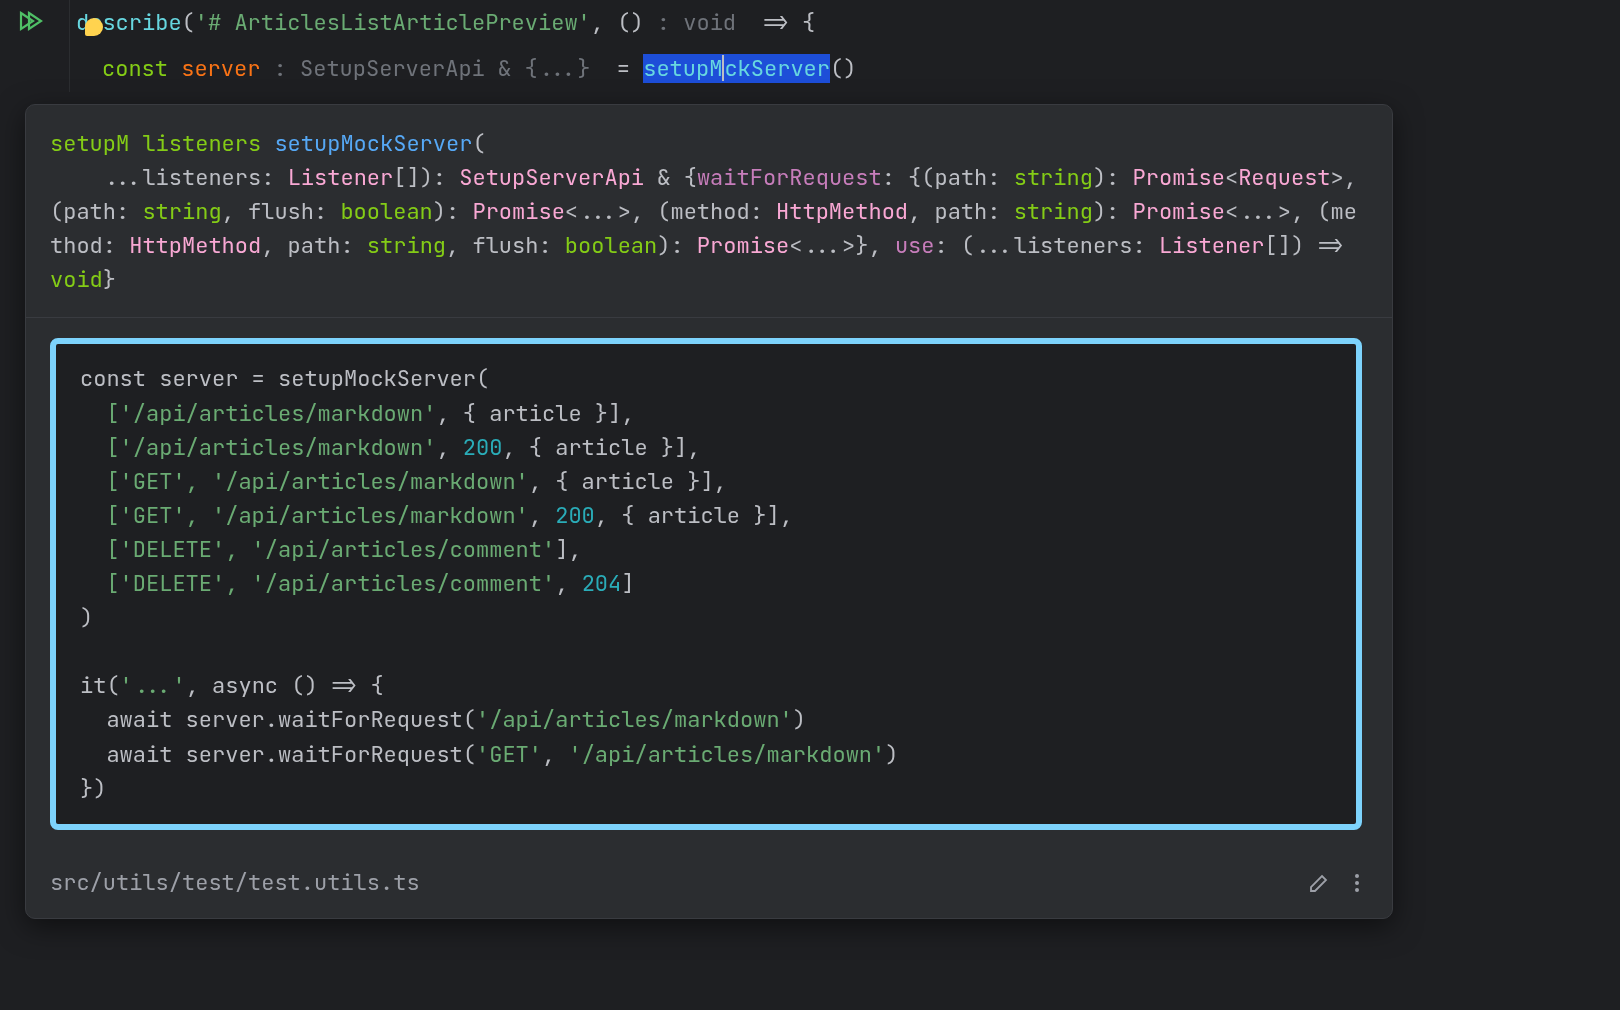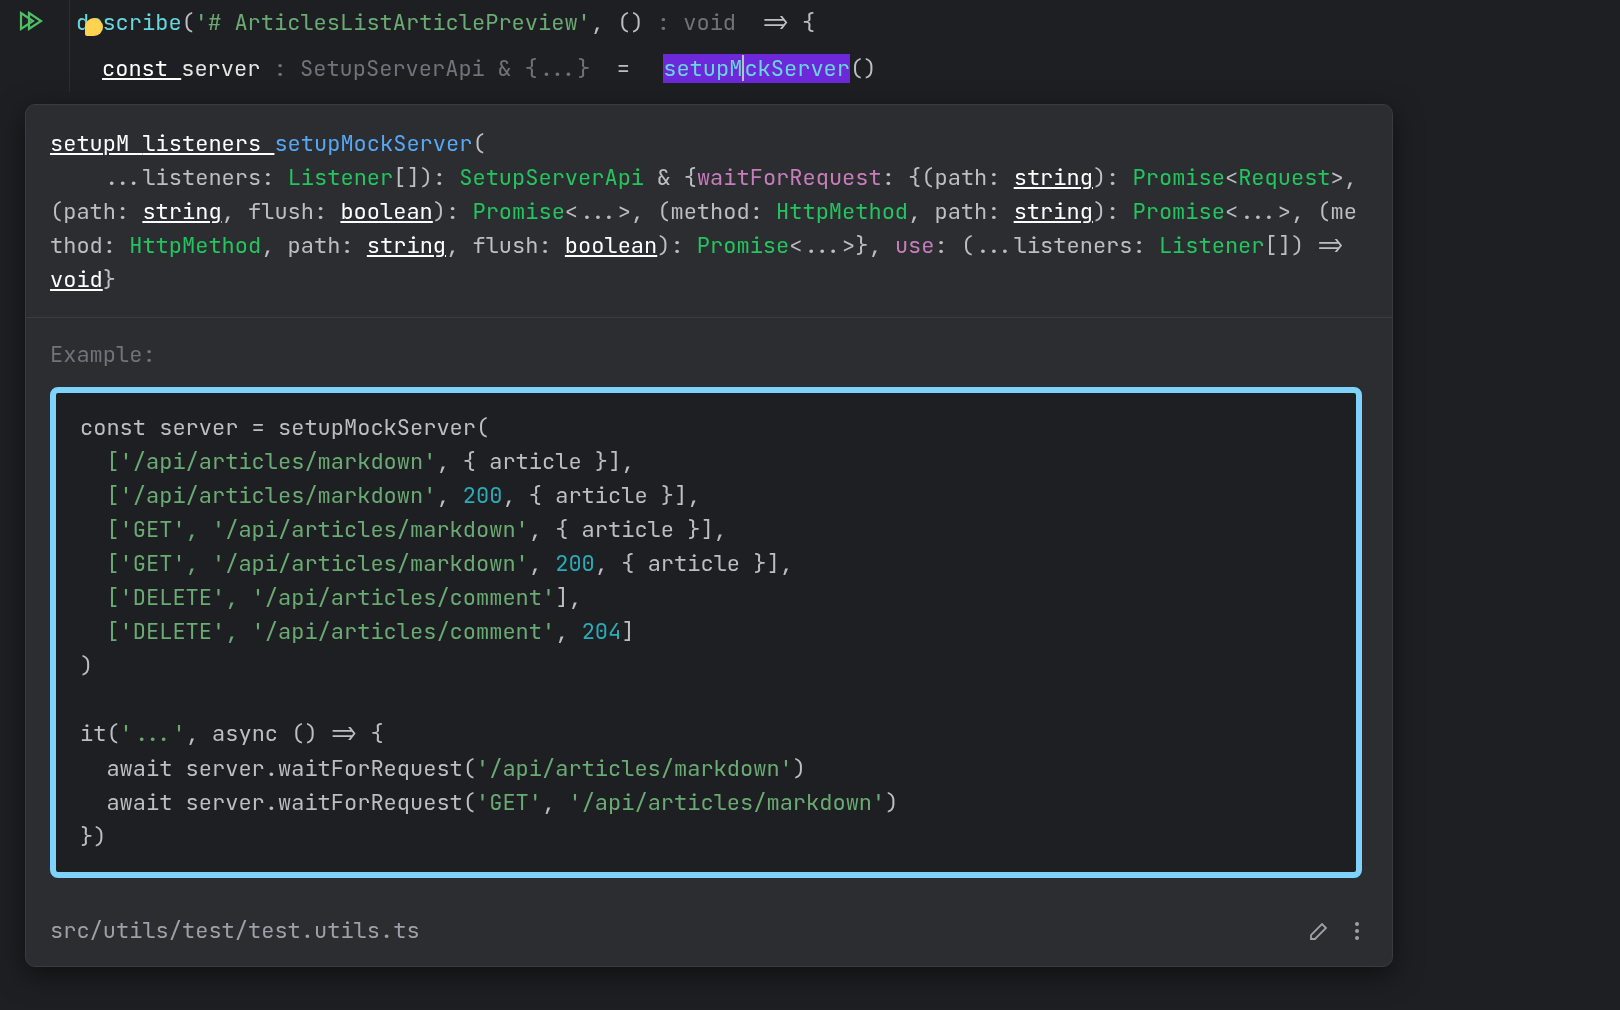--- a/index.html
+++ b/index.html
@@ -7,32 +7,32 @@
       font-family:'JetBrains Mono','Fira Code','Consolas','Menlo',monospace; color:#BCBEC4; font-size:22px; }
 
     .editor-row { display:flex; align-items:center; }
     .gutter { width:70px; flex:0 0 70px; position:relative; border-right:1px solid #2b2d30; height:46px; }
     .run-icon { position:absolute; left:18px; top:50%; transform:translateY(-50%); }
     .run-icon svg { display:block; }
     .bulb { position:absolute; left:85px; top:18px; width:18px; height:18px; background:#ffd34f;
       border-radius:50% 50% 50% 2px; transform:rotate(0deg); }
     .line-content { padding-left:6px; white-space:pre; line-height:46px; height:46px; }
 
-    .c-key   { color:#ffffff;text-decoration:underline; }
-    .c-id    { color:#e5e5e5; }
+    .c-key   { color:#84cc16; }
+    .c-id    { color:#f97316; }
     .c-str   { color:#6AAB73; }
     .c-num   { color:#2AACB8; }
-    .c-type  { color:#22c55e; }
+    .c-type  { color:#f9a8d4; }
     .c-call  { color:#67D7E0; }
     .c-hint  { color:#6f737a; }
     .c-funcdef { color:#56A8F5; }
     .c-prop  { color:#C77DBB; }
 
     .caret { display:inline-block; width:2px; height:26px; background:#BCBEC4; vertical-align:-5px; }
-    .hover-underline { background:#6d28d9;margin-left:20px; }
+    .hover-underline { background:#1d4ed8; }
 
     .popup { position:absolute; left:25px; top:104px; width:1368px; background:#2b2d30;
       border:1px solid #393b40; border-radius:10px; box-shadow:0 8px 28px rgba(0,0,0,.5);
       padding:22px 24px 0 24px; line-height:1.55; }
     .sig-block { white-space:pre-wrap; word-break:break-all; font-size:22px; }
     .hr { border:none; border-top:1px solid #393b40; margin:20px -24px 20px -24px; }
     .desc { color:#BCBEC4; font-size:22px; }
     .example-label { color:#6f737a; margin-top:14px; font-size:22px; }
     .codebox { background:#1e1f22; border:6px solid #7dd3fc; border-radius:8px;
       margin:14px 6px 22px 0; padding:18px 24px; white-space:pre; font-size:22px; line-height:1.55; overflow:hidden; }
@@ -66,21 +66,20 @@
 </div>
 
 <div class="popup">
 
   <div class="sig-block"><span class="c-key">setupM </span><span class="c-key">listeners </span><span class="c-funcdef">setupMockServer</span><span>(</span>
 <span>    ...</span><span>listeners</span><span>: </span><span class="c-type">Listener</span><span>[]): </span><span class="c-type">SetupServerApi</span><span> &amp; {</span><span class="c-prop">waitForRequest</span><span>: {(path: </span><span class="c-key">string</span><span>): </span><span class="c-type">Promise</span><span>&lt;</span><span class="c-type">Request</span><span>&gt;, (path: </span><span class="c-key">string</span><span>, flush: </span><span class="c-key">boolean</span><span>): </span><span class="c-type">Promise</span><span>&lt;...&gt;, (method: </span><span class="c-type">HttpMethod</span><span>, path: </span><span class="c-key">string</span><span>): </span><span class="c-type">Promise</span><span>&lt;...&gt;, (method: </span><span class="c-type">HttpMethod</span><span>, path: </span><span class="c-key">string</span><span>, flush: </span><span class="c-key">boolean</span><span>): </span><span class="c-type">Promise</span><span>&lt;...&gt;}, </span><span class="c-prop">use</span><span>: (...listeners: </span><span class="c-type">Listener</span><span>[]) =&gt; </span><span class="c-key">void</span><span>}</span></div>
 
   <hr class="hr">
 
 
-  <div class="example-label">Example:</div>
 
   <div class="codebox"><span>const server = setupMockServer(</span>
 <span class="c-str">  ['/api/articles/markdown'</span><span>, { article }],</span>
 <span class="c-str">  ['/api/articles/markdown'</span><span>, </span><span class="c-num">200</span><span>, { article }],</span>
 <span class="c-str">  ['GET'</span><span class="c-str">, '/api/articles/markdown'</span><span>, { article }],</span>
 <span class="c-str">  ['GET'</span><span class="c-str">, '/api/articles/markdown'</span><span>, </span><span class="c-num">200</span><span>, { article }],</span>
 <span class="c-str">  ['DELETE'</span><span class="c-str">, '/api/articles/comment'</span><span>],</span>
 <span class="c-str">  ['DELETE'</span><span class="c-str">, '/api/articles/comment'</span><span>, </span><span class="c-num">204</span><span>]</span>
 <span>)</span>
 

